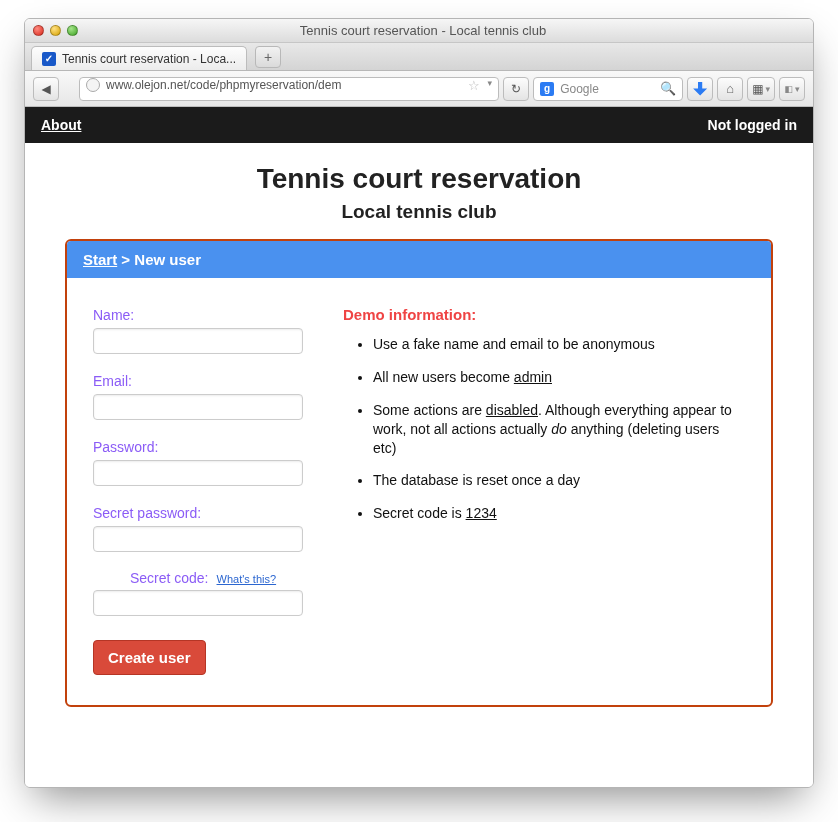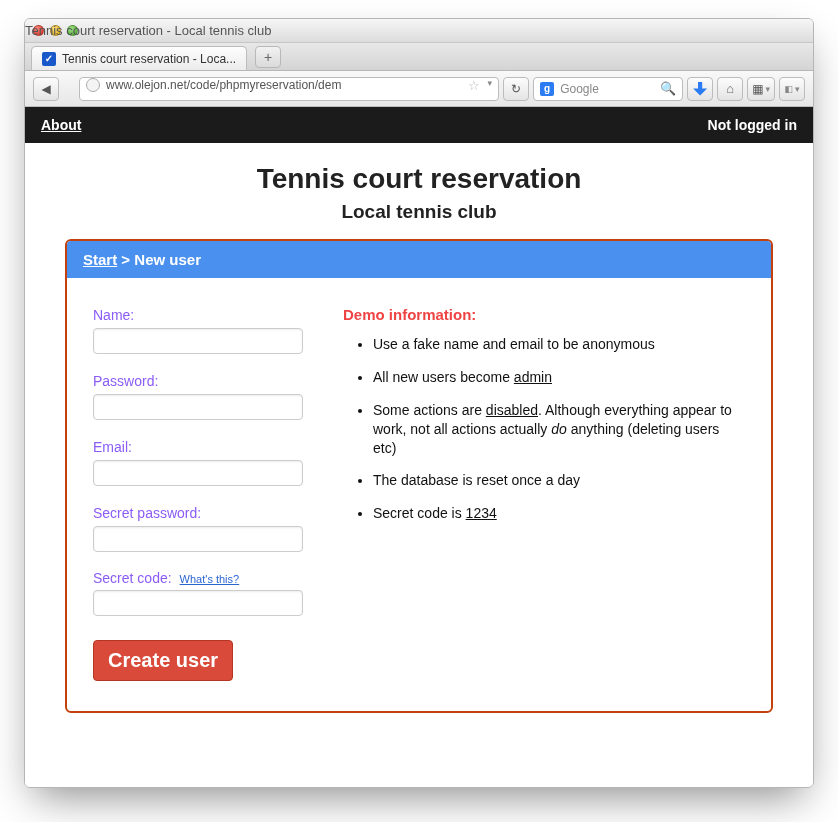--- a/index.html
+++ b/index.html
@@ -30,21 +30,21 @@
     padding: 0 8px;
     font-size: 13px;
     color: #555;
     position: relative;
   }
   .traffic { display: flex; gap: 6px; }
   .dot { width: 11px; height: 11px; border-radius: 50%; border: 1px solid rgba(0,0,0,.25); }
   .dot.red { background: radial-gradient(circle at 35% 30%, #ff8a80, #d9281a); }
   .dot.yel { background: radial-gradient(circle at 35% 30%, #ffe082, #d6a100); }
   .dot.grn { background: radial-gradient(circle at 35% 30%, #a5e58a, #3fa324); }
-  .titlebar .title { position:absolute; left:0; right:0; text-align:left; pointer-events:none; }
+  .titlebar .title { position:absolute; left:8px; right:0; text-align:center; pointer-events:none; }
 
   .tabbar {
     height: 28px;
     background: linear-gradient(#e8e8e8,#d4d4d4);
     border-bottom: 1px solid #b7b7b7;
     display:flex; align-items:flex-end;
     padding: 0 6px;
   }
   .tab {
     height: 24px;
@@ -127,29 +127,29 @@
     display:block;
     width: 210px;
     height: 26px;
     margin-top:4px;
     border:1px solid #ccc;
     border-radius:4px;
     padding:2px 6px;
     font-size:13px;
     box-shadow: inset 0 1px 2px rgba(0,0,0,.08);
   }
-  .secretlabel { display:flex; align-items:baseline; gap:8px;}
+  .secretlabel { display:flex; align-items:baseline; gap:8px;justify-content:center;}
   .secretlabel a { color:#2b66d0; text-decoration:underline; font-size:11px; }
   .createbtn {
     background:#d94a3a;
     color:#fff;
     border:1px solid #b53525;
     border-radius:4px;
     padding:8px 14px;
-    font-size:20px;
+    font-size:15px;
     font-weight:bold;
     cursor:pointer;
     margin-top:6px;
   }
 
   .infocol { flex:1; }
   .infocol h3 { color:#ef4444; font-size:15px; font-weight:bold; margin-bottom:12px; }
   .infocol ul { list-style: disc; padding-left: 30px; font-size:14px; color:#111; }
   .infocol li { margin-bottom: 14px; line-height:1.35; }
   .u { text-decoration: underline; }
@@ -235,26 +235,26 @@
         <span class="startlink">Start</span><span> &gt; </span><span>New user</span>
       </div>
 
       <div class="cardbody">
         <div class="formcol">
           <div class="field">
             <label>Name:</label>
             <input type="text" style="">
           </div>
           <div class="field">
+            <label>Email:</label>
+            <input type="text" style="">
+          </div>
+          <div class="field">
             <label>Password:</label>
             <input type="password" style="">
-          </div>
-          <div class="field">
-            <label>Email:</label>
-            <input type="text" style="">
           </div>
           <div class="field">
             <label>Secret password:</label>
             <input type="password" style="">
           </div>
           <div class="field">
             <div class="secretlabel">
               <label>Secret code:</label>
               <a href="#">What's this?</a>
             </div>

